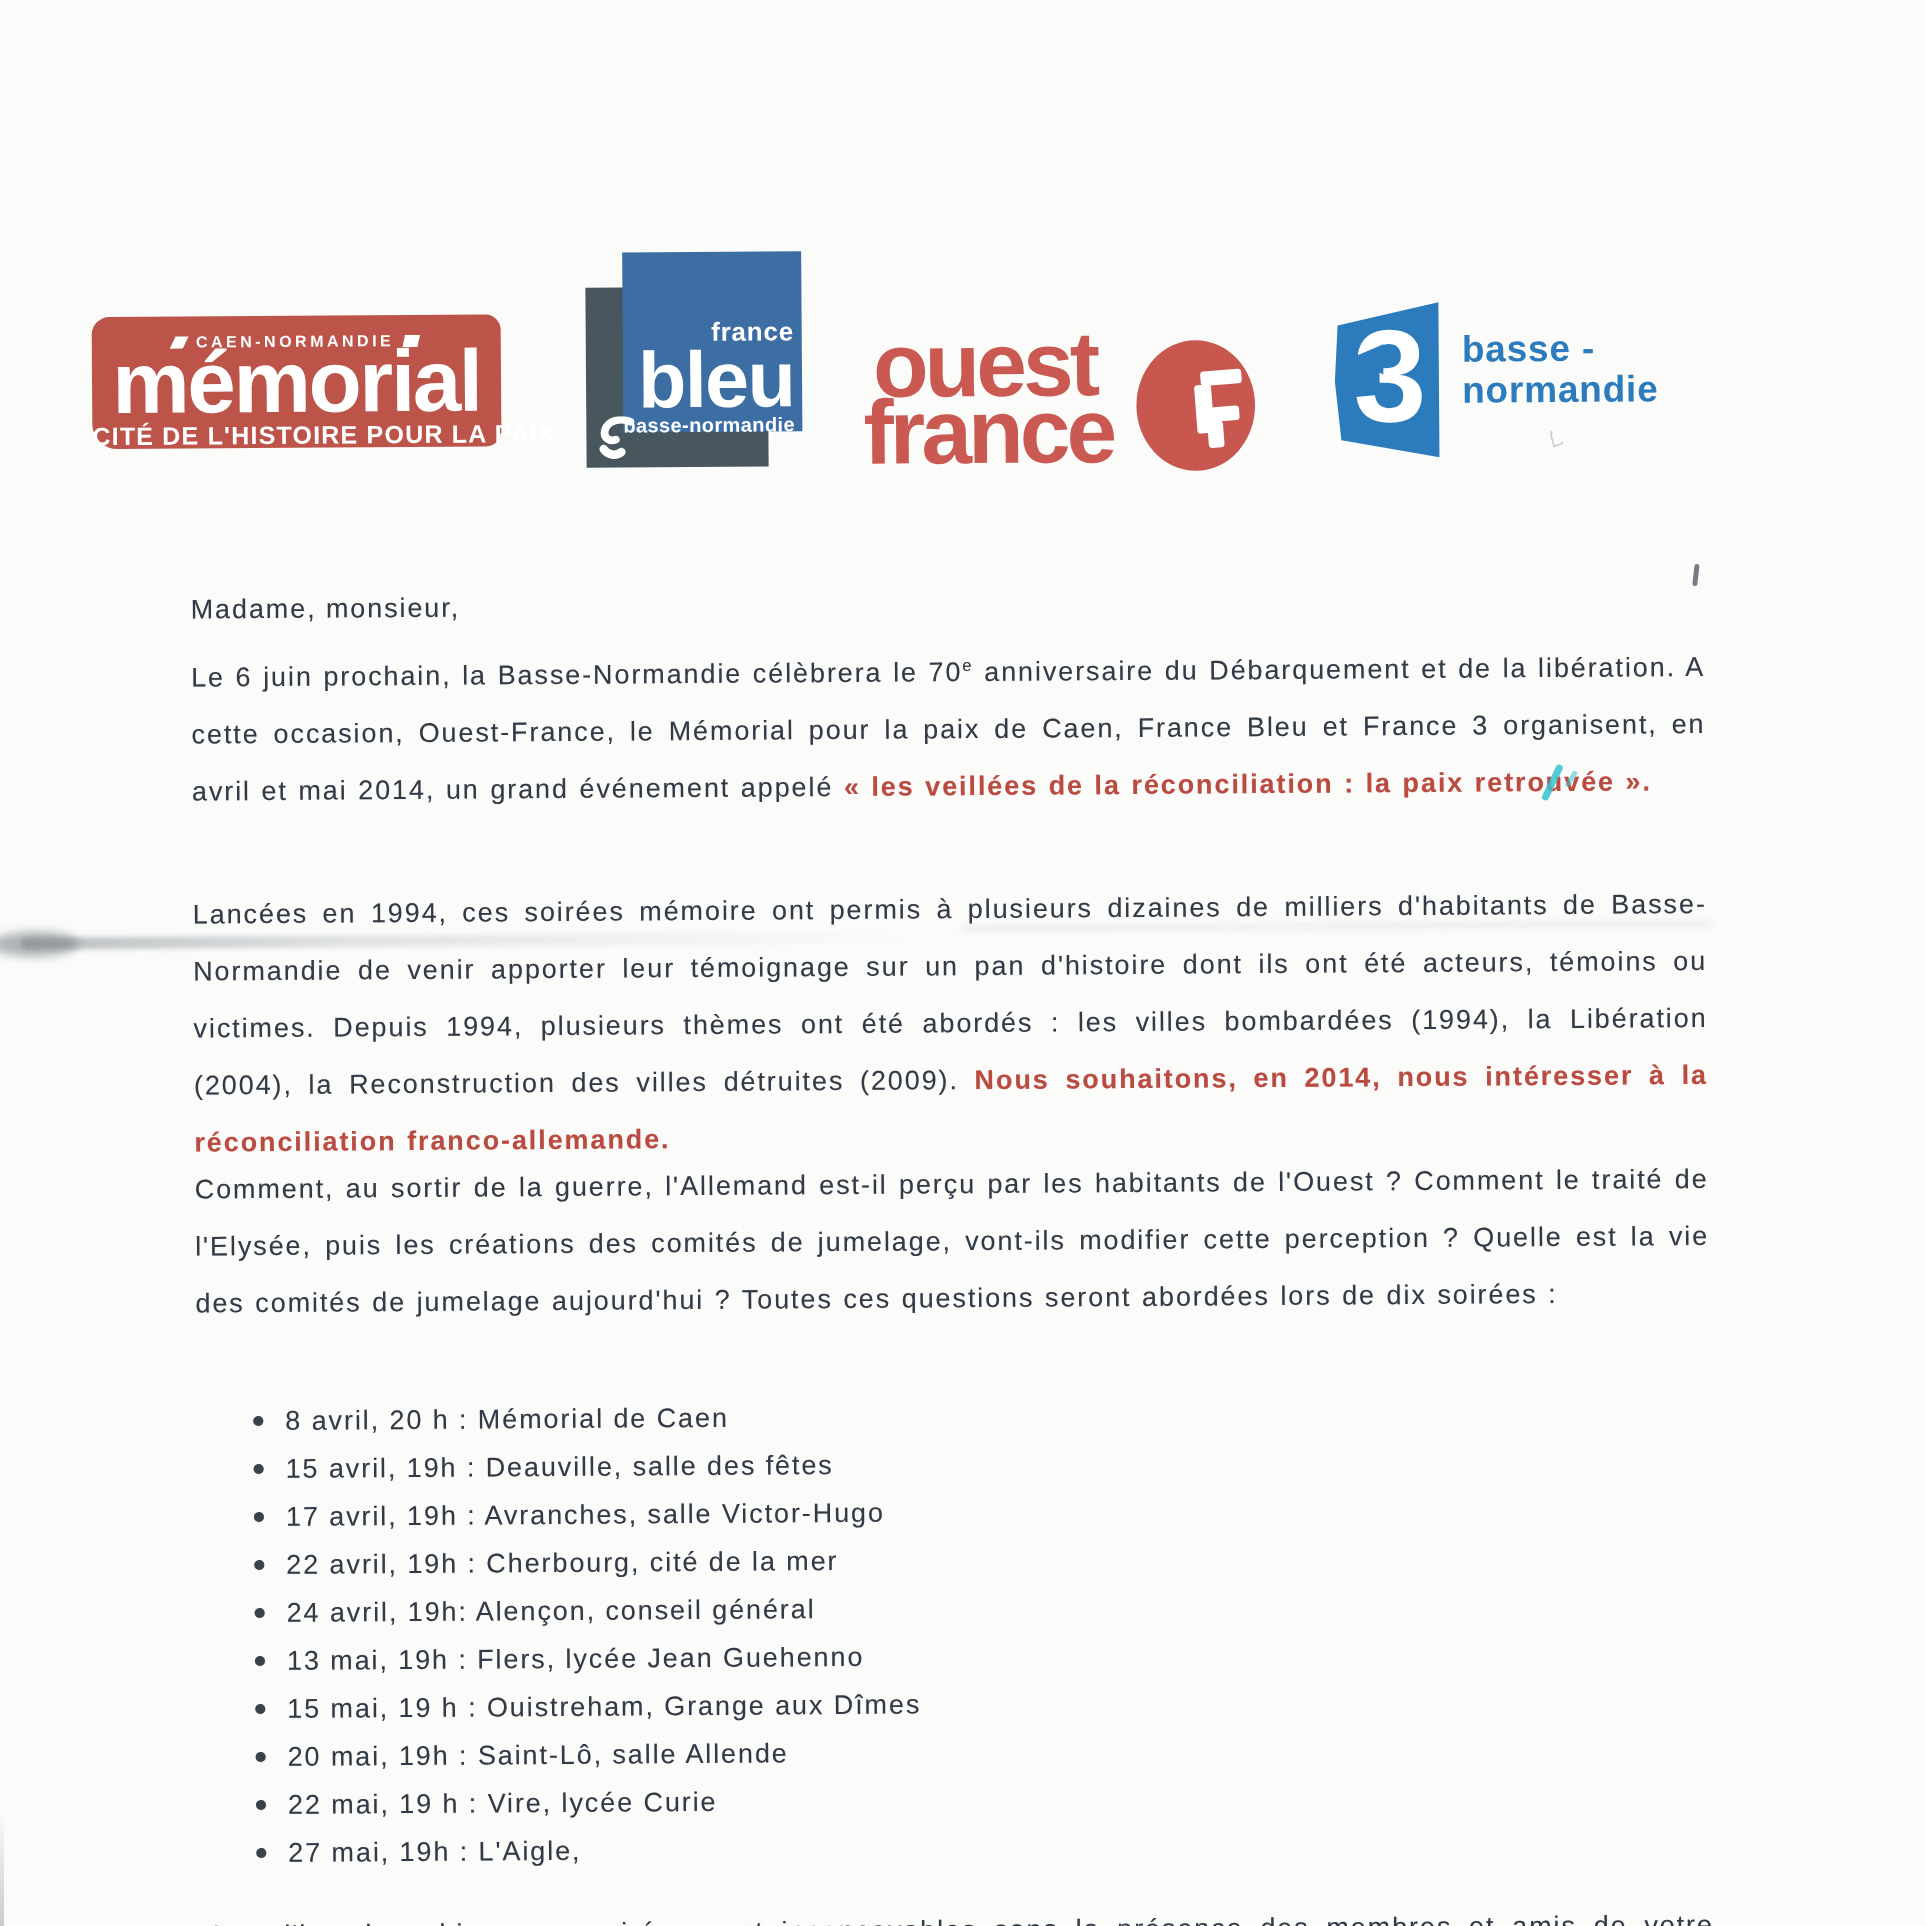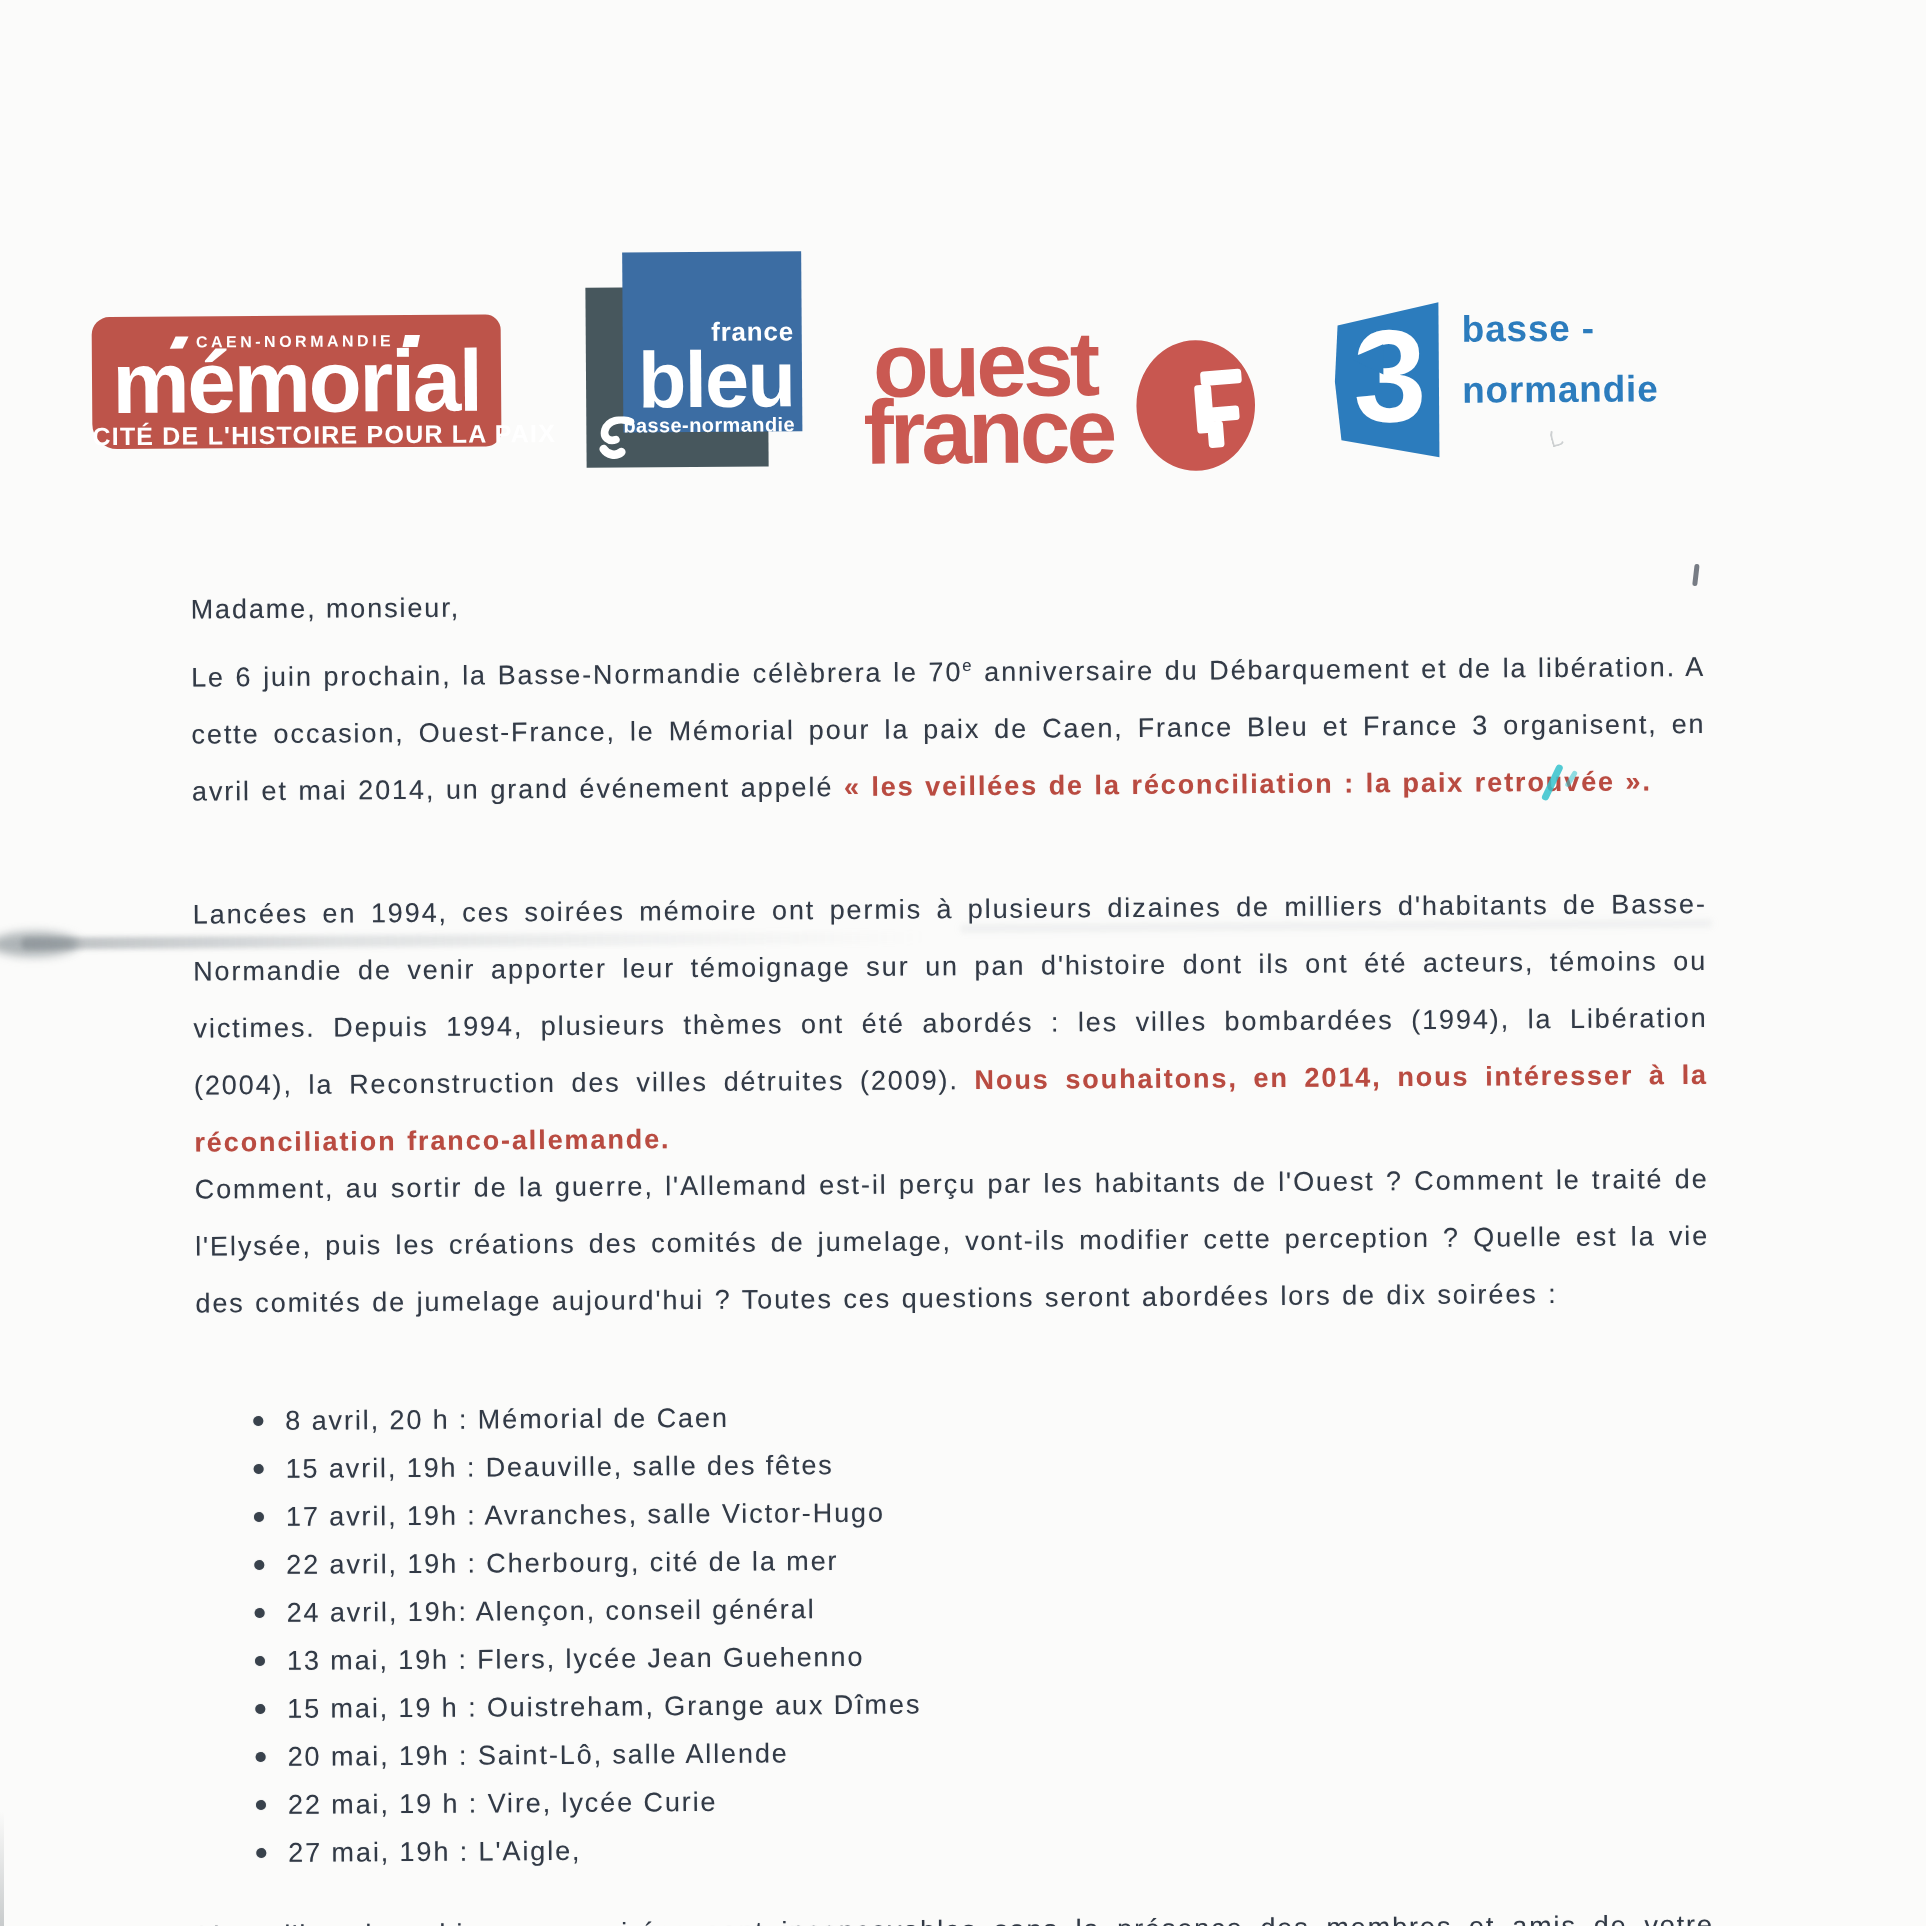--- a/index.html
+++ b/index.html
@@ -33,21 +33,21 @@
   .fb-bleu{font-size:79px;font-weight:700;line-height:0.80;letter-spacing:-1.5px;}
   .fb-bn{font-size:20px;font-weight:700;letter-spacing:0.4px;margin-top:3.1px;white-space:nowrap;}
   .fb-swirl{position:absolute;left:599px;top:414px;}
 
   .of-ouest{position:absolute;left:879px;top:319px;font-size:91px;line-height:1;font-weight:700;letter-spacing:-3.9px;color:var(--of_red,#ca5952);}
   .of-france{position:absolute;left:869px;top:386px;font-size:91px;line-height:1;font-weight:700;letter-spacing:-3.9px;color:var(--of_red,#ca5952);}
   .of-mark{position:absolute;left:1141px;top:340px;}
 
   .f3-mark{position:absolute;left:1340px;top:304px;}
   .f3-num{font:700 340px "Liberation Sans","DejaVu Sans",sans-serif;fill:#fff;}
-  .f3-basse{position:absolute;left:1468px;top:312px;font-size:37px;font-weight:700;letter-spacing:0.8px;color:var(--f3_blue,#2c7cbd);}
+  .f3-basse{position:absolute;left:1468px;top:332px;font-size:37px;font-weight:700;letter-spacing:0.8px;color:var(--f3_blue,#2c7cbd);}
   .f3-normandie{position:absolute;left:1468px;top:373px;font-size:37px;font-weight:700;letter-spacing:0.8px;color:var(--f3_blue,#2c7cbd);}
 
   
   .letter{position:absolute;left:195px;top:0;width:1514px;color:var(--ink,#323a46);
           text-shadow:0 0 0.8px rgba(48,58,74,.32);}
   .letter p{position:absolute;left:0;right:0;margin:0;text-align:justify;}
   .salutation{top:576px;font-size:27px;line-height:57px;letter-spacing:1.9px;}
   .p1{top:644px;font-size:27px;line-height:57px;letter-spacing:1.9px;word-spacing:1.2px;}
   .p2{top:881px;font-size:27px;line-height:57px;letter-spacing:1.9px;word-spacing:1.2px;}
   .p3{top:1156px;font-size:27px;line-height:57px;letter-spacing:1.9px;word-spacing:1.2px;}

